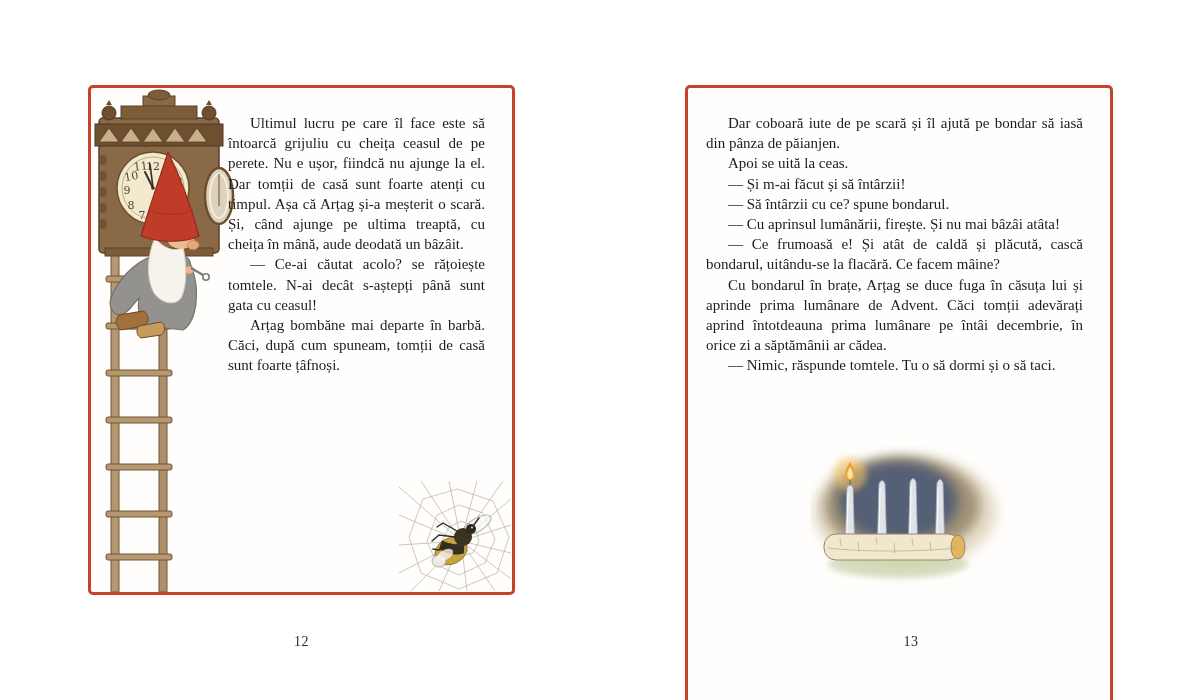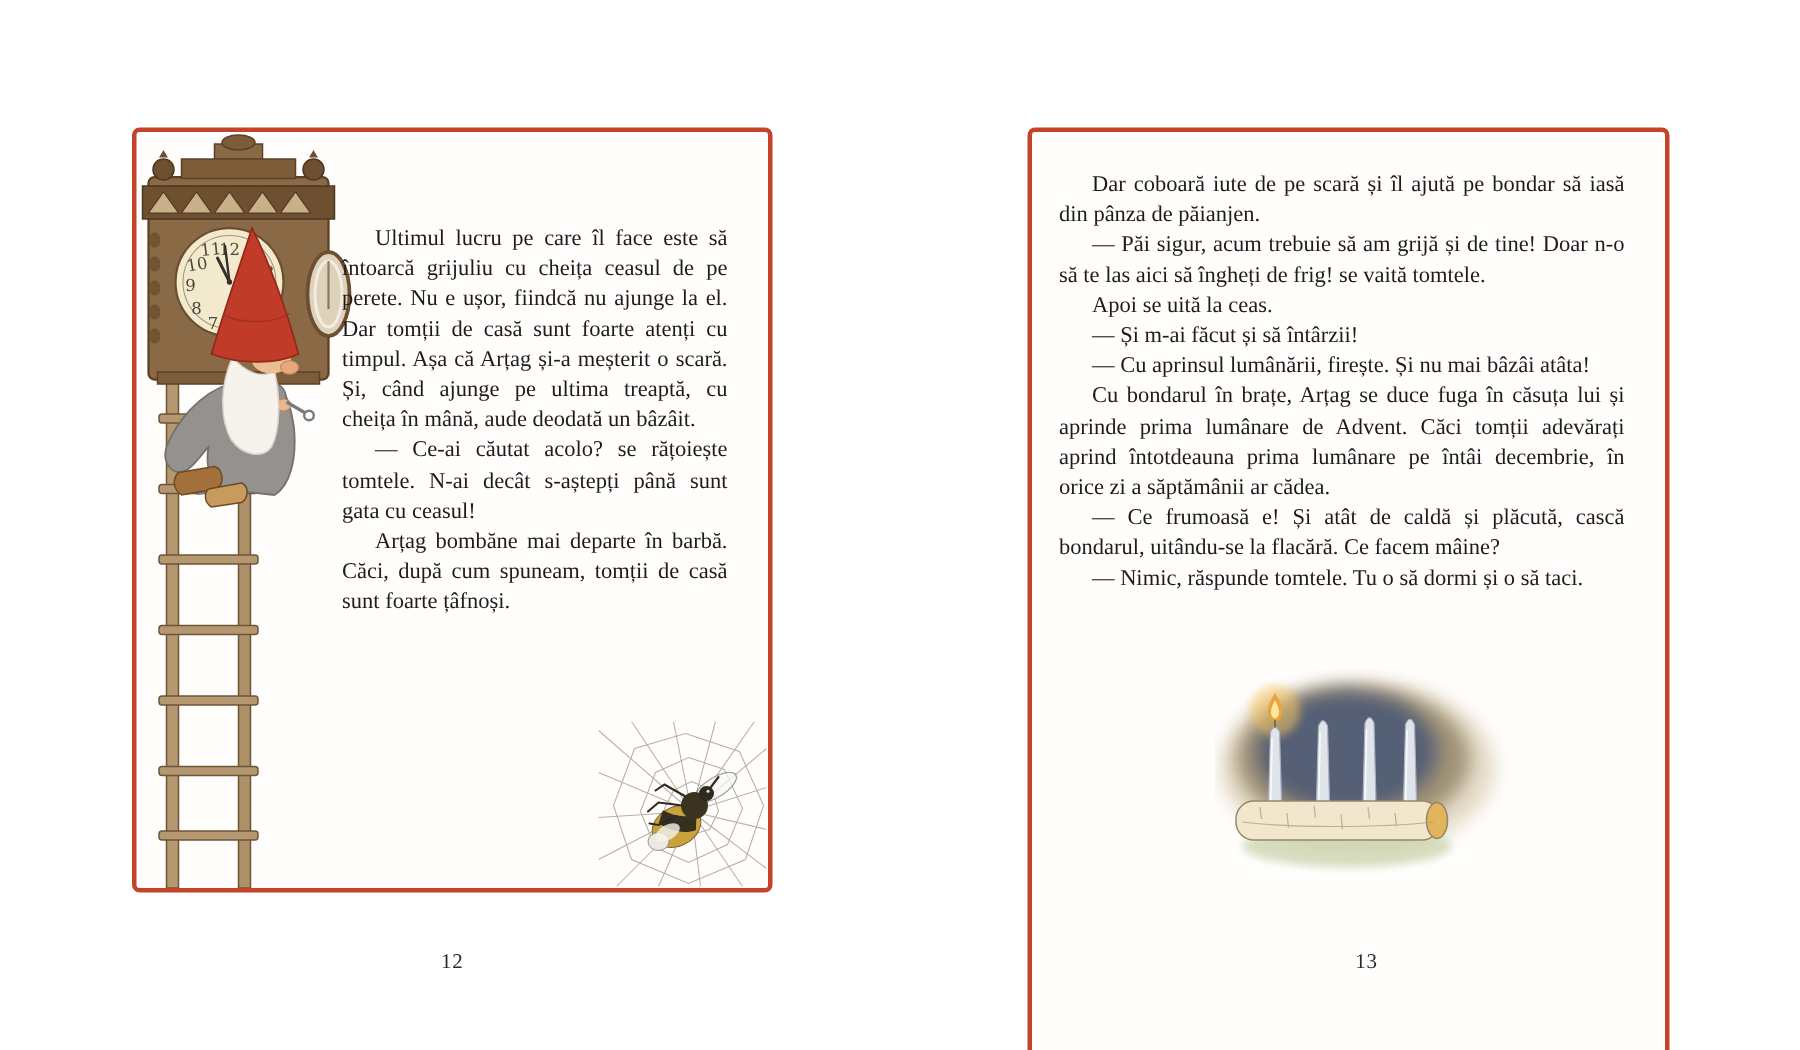--- a/index.html
+++ b/index.html
@@ -14,21 +14,21 @@
     border:3px solid #c5432a;border-radius:5px;background:#fffefd;
   }
   .page-left{left:88px;top:85px;width:427px;height:510px;}
   .page-right{left:685px;top:85px;width:428px;height:624px;}
   .text-col{
     position:absolute;top:25px;
     font-size:15px;line-height:20.2px;color:#1d1c1a;
     text-align:justify;
   }
   .text-col p{margin:0;text-indent:22px;}
-  .tc-left{left:137px;right:27px;margin-top:36px;}
+  .tc-left{left:137px;right:27px;}
   .tc-right{left:18px;right:27px;}
   .illu{position:absolute;}
   .illu-clock{left:0;top:0;width:200px;height:504px;}
   .illu-bee{right:1px;bottom:1px;width:112px;height:110px;}
   .illu-candles{left:122px;top:358px;width:200px;height:150px;}
   .folio{
     position:absolute;top:634px;text-align:center;
     font-size:14px;color:#2a2a2a;letter-spacing:.5px;
   }
   .folio-left{left:88px;width:427px;}
@@ -174,26 +174,26 @@
         <ellipse cx="46" cy="74" rx="9" ry="5" transform="rotate(-30 46 74)" fill="#f4f2ec" opacity="0.8"></ellipse>
       </g>
     </svg>
   </section>
   <div class="folio folio-left">12</div>
 
   <section class="page page-right">
 
     <div class="text-col tc-right">
       <p>Dar coboară iute de pe scară și îl ajută pe bondar să iasă din pânza de păianjen.</p>
-      <p>— Păi sigur, acum trebuie să am grijă și de tine! Doar n-o să te las aici să îngheți de frig! se vaită tomtele.</p>
       <p>Apoi se uită la ceas.</p>
       <p>— Și m-ai făcut și să întârzii!</p>
+      <p>— Să întârzii cu ce? spune bondarul.</p>
       <p>— Cu aprinsul lumânării, firește. Și nu mai bâzâi atâta!</p>
+      <p>— Ce frumoasă e! Și atât de caldă și plăcută, cască bondarul, uitându-se la flacără. Ce facem mâine?</p>
       <p>Cu bondarul în brațe, Arțag se duce fuga în căsuța lui și aprinde prima lumânare de Advent. Căci tomții adevărați aprind întotdeauna prima lumânare pe întâi decembrie, în orice zi a săptămânii ar cădea.</p>
-      <p>— Ce frumoasă e! Și atât de caldă și plăcută, cască bondarul, uitându-se la flacără. Ce facem mâine?</p>
       <p>— Nimic, răspunde tomtele. Tu o să dormi și o să taci.</p>
     </div>
 
     <svg class="illu illu-candles" viewBox="0 0 200 150">
       <defs>
         <filter id="wc1" x="-40%" y="-40%" width="180%" height="180%">
             <feGaussianBlur stdDeviation="6"></feGaussianBlur>
           </filter>
         <filter id="wc2" x="-40%" y="-40%" width="180%" height="180%">
             <feGaussianBlur stdDeviation="3"></feGaussianBlur>

